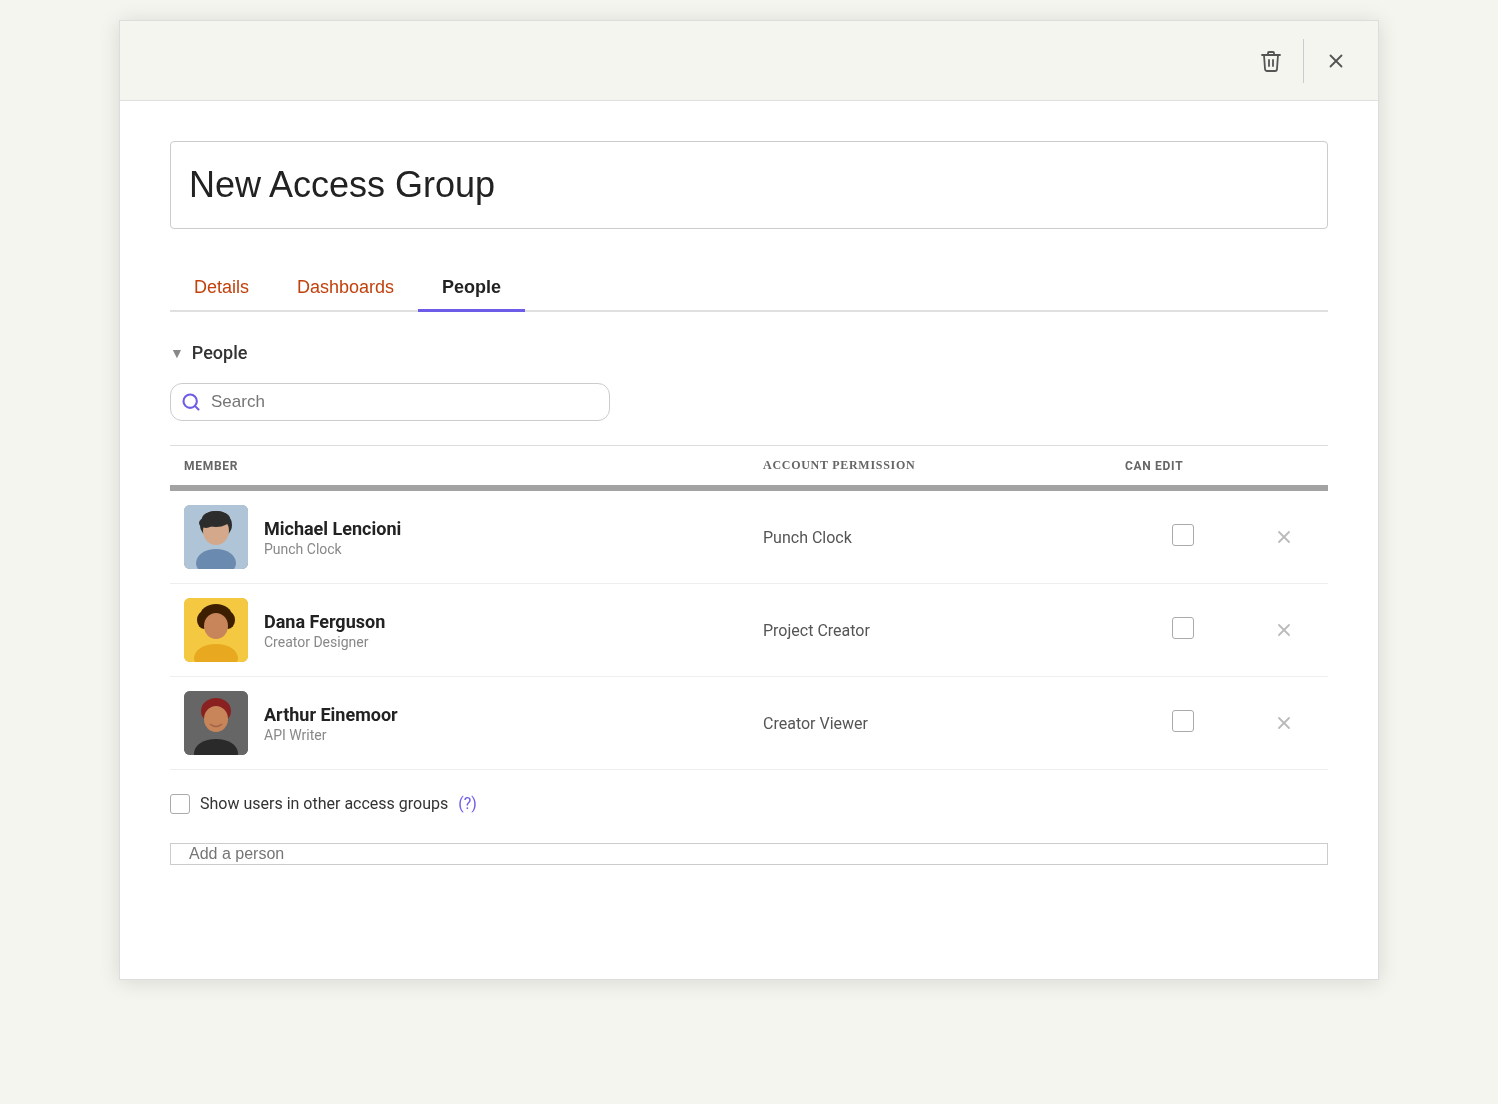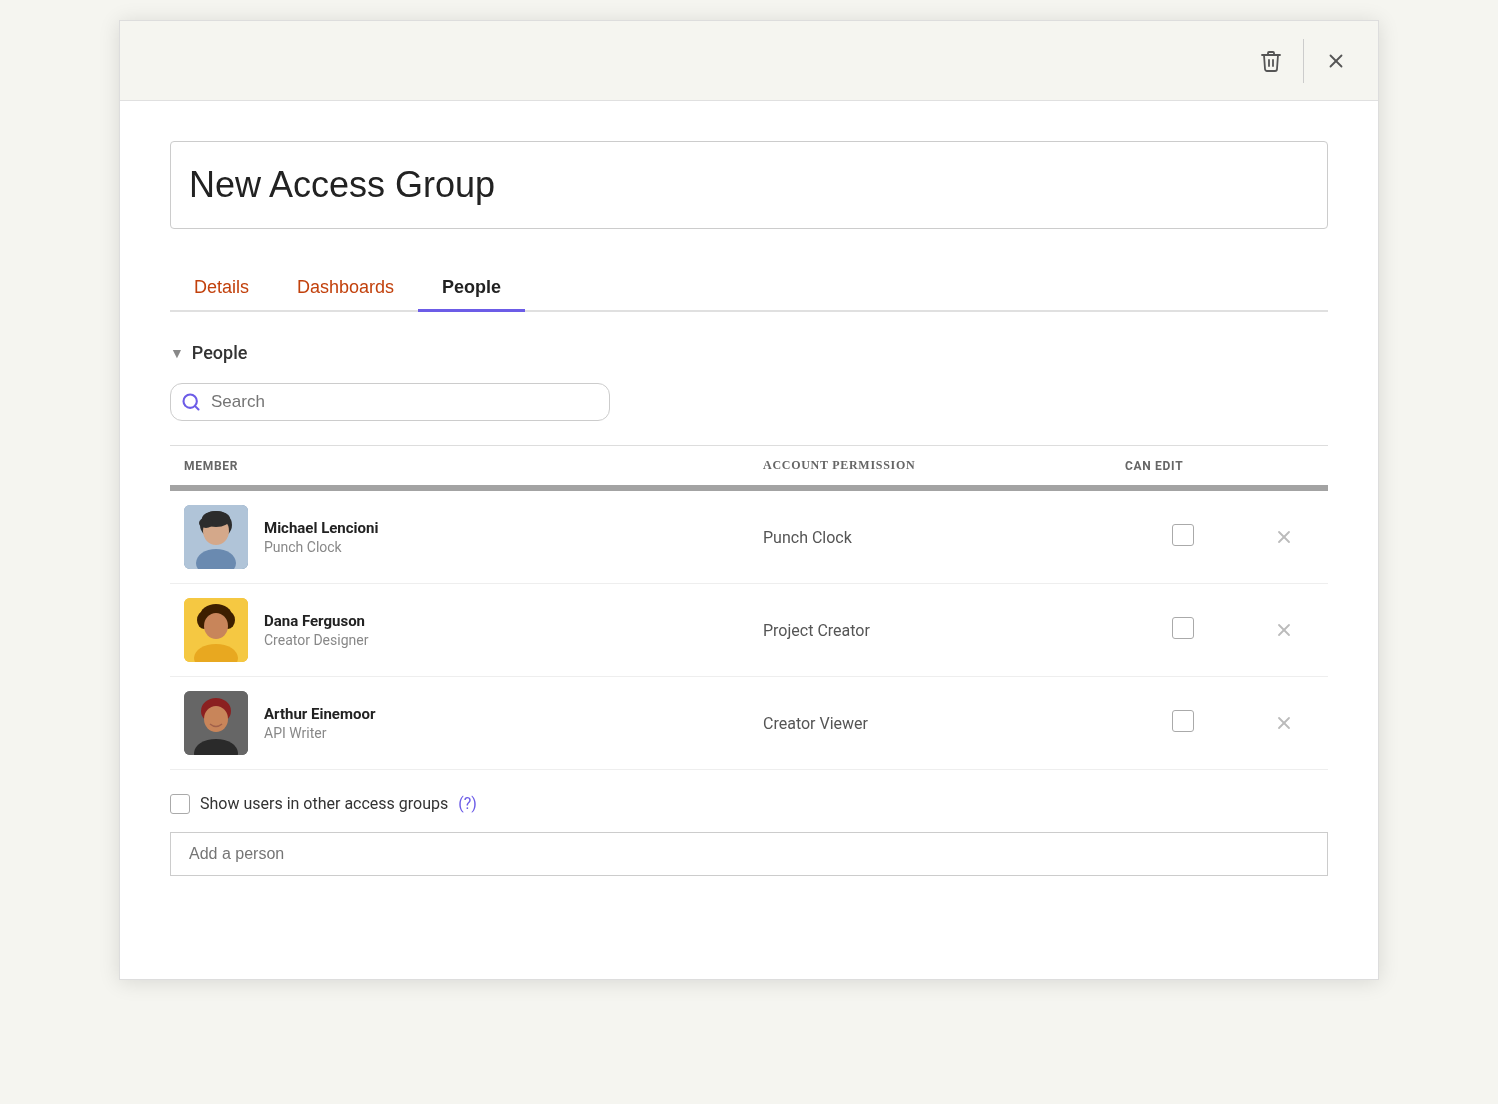--- a/index.html
+++ b/index.html
@@ -170,21 +170,21 @@
       align-items: center;
       justify-content: center;
       font-size: 26px;
       font-weight: bold;
       color: #fff;
     }
     .avatar-michael { background: linear-gradient(135deg, #8fa8c8 0%, #5d7fa0 100%); }
     .avatar-dana { background: linear-gradient(135deg, #f5c842 0%, #e6a820 100%); }
     .avatar-arthur { background: linear-gradient(135deg, #888 0%, #555 100%); }
     .member-info-name {
-      font-size: 15px;
+      font-size: 18px;
       font-weight: 700;
       color: #222;
     }
     .member-info-role {
       font-size: 14px;
       color: #888;
       margin-top: 2px;
     }
     .perm-cell {
       font-size: 16px;
@@ -233,24 +233,25 @@
     }
     .help-link {
       color: #6c5ce7;
       cursor: pointer;
       text-decoration: none;
     }
     .add-person-input {
       width: 100%;
       border: 1.5px solid #ccc;
       border-radius: 0;
-      padding: 12px 18px;
+      padding: 1px 18px;
       font-size: 16px;
       color: #aaa;
       outline: none;
+      margin-top: 11px;
     }
   </style>
 </head>
 <body>
 
 <div class="modal-container">
 
   <div class="top-bar">
     <button class="top-bar-btn" title="Delete">
       <svg width="24" height="24" viewBox="0 0 24 24" fill="none" stroke="#555" stroke-width="1.8" stroke-linecap="round" stroke-linejoin="round">

